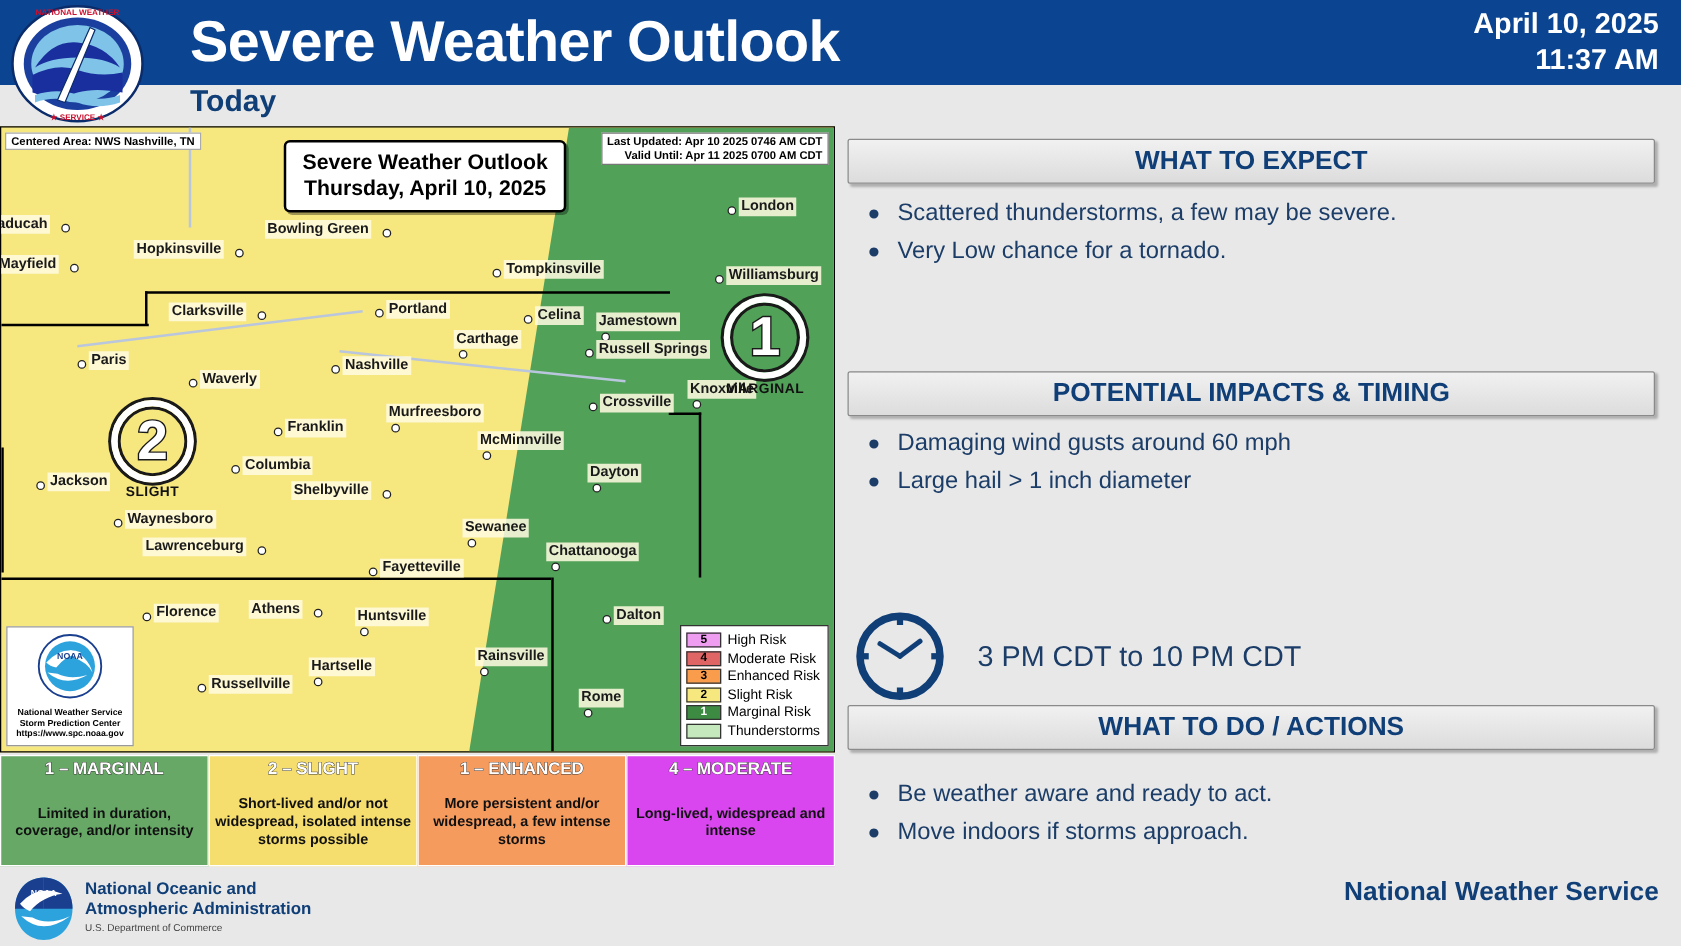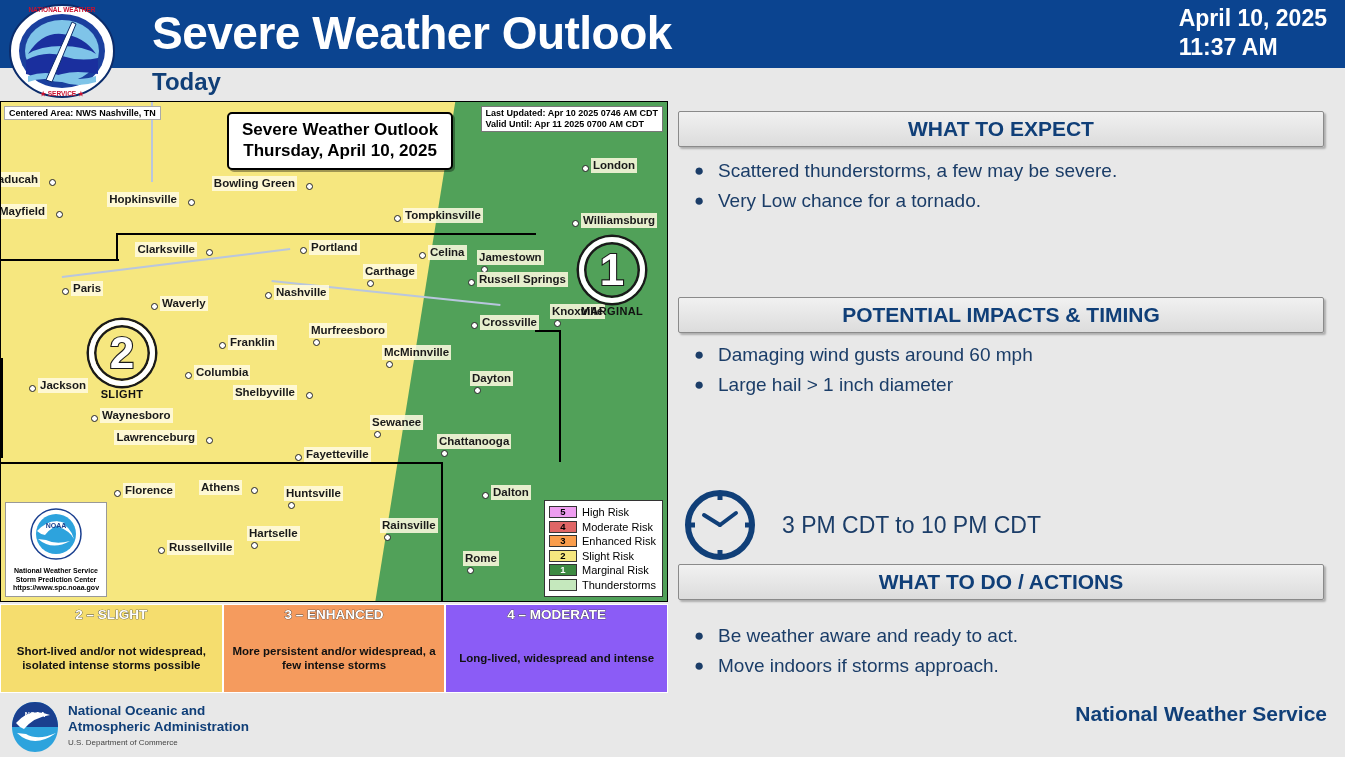--- a/index.html
+++ b/index.html
@@ -19,21 +19,21 @@
   .logo-nws {
     position: absolute; left: 6px; top: 2px; width: 112px; height: 98px; z-index: 20;
   }
   .header-title {
     position: absolute; left: 152px; top: 6px;
     font-size: 46px; font-weight: bold; color: #ffffff;
     letter-spacing: -0.5px; white-space: nowrap;
   }
   .header-date {
     position: absolute; right: 18px; top: 4px;
-    color: #ffffff;
+    text-align: right; color: #ffffff;
     font-size: 23px; font-weight: bold; line-height: 29px;
   }
   .subheader {
     position: absolute; left: 0; top: 68px; width: 1345px; height: 33px;
     background: #e8e8e8;
   }
   .subheader-text {
     position: absolute; left: 152px; top: 68px;
     font-size: 24px; font-weight: bold; color: #103f78;
   }
@@ -72,21 +72,21 @@
   .title-box {
     position: absolute; left: 226px; top: 10px; z-index: 12;
     background: #ffffff; border: 2.5px solid #000; border-radius: 5px;
     padding: 5px 13px 7px; text-align: center;
     font-size: 17px; font-weight: bold; color: #000; line-height: 21px;
     box-shadow: 2px 2px 0 rgba(0,0,0,0.35);
   }
   .update-box {
     position: absolute; right: 4px; top: 4px; z-index: 12;
     background: #ffffff; border: 1px solid #777;
-    padding: 1px 4px; 
+    padding: 1px 4px; text-align: right;
     font-size: 9px; font-weight: bold; color: #000; line-height: 11px;
   }
   .centered-box {
     position: absolute; left: 3px; top: 4px; z-index: 12;
     background: #ffffff; border: 1px solid #aaa;
     padding: 1px 4px; font-size: 9px; font-weight: bold; color: #000;
   }
 
   .risk-marker { position: absolute; z-index: 11; text-align: center; }
   .risk-ring {
@@ -435,29 +435,33 @@
         <path d="M30 14 Q44 18 48 32 Q44 24 33 20 Z" fill="#ffffff"></path>
         <text x="30" y="21" font-size="7" font-weight="bold" fill="#1a3f8f" text-anchor="middle">NOAA</text>
       </svg>
       <div class="t">National Weather Service</div>
       <div class="t">Storm Prediction Center</div>
       <div class="t">https://www.spc.noaa.gov</div>
     </div>
   </div>
 
   <div class="catbar" id="catbar">
+      <div class="cat" style="background: rgb(103, 168, 103);">
+        <div class="cat-head">1 – MARGINAL</div>
+        <div class="cat-body">Limited in duration, coverage, and/or intensity</div>
+      </div>
       <div class="cat" style="background: rgb(245, 221, 110);">
         <div class="cat-head">2 – SLIGHT</div>
         <div class="cat-body">Short-lived and/or not widespread, isolated intense storms possible</div>
       </div>
       <div class="cat" style="background: rgb(245, 155, 94);">
-        <div class="cat-head">3 – ENHANCED</div>
+        <div class="cat-head">1 – ENHANCED</div>
         <div class="cat-body">More persistent and/or widespread, a few intense storms</div>
       </div>
-      <div class="cat" style="background: #8b5cf6;">
+      <div class="cat" style="background: #d946ef;">
         <div class="cat-head">4 – MODERATE</div>
         <div class="cat-body">Long-lived, widespread and intense</div>
       </div>
     </div>
 
   <div class="right">
 
     <div class="section-head" style="top:10px;">WHAT TO EXPECT</div>
     <div class="bullets" id="expect-bullets" style="top:56px;">
         <div class="bullet">

